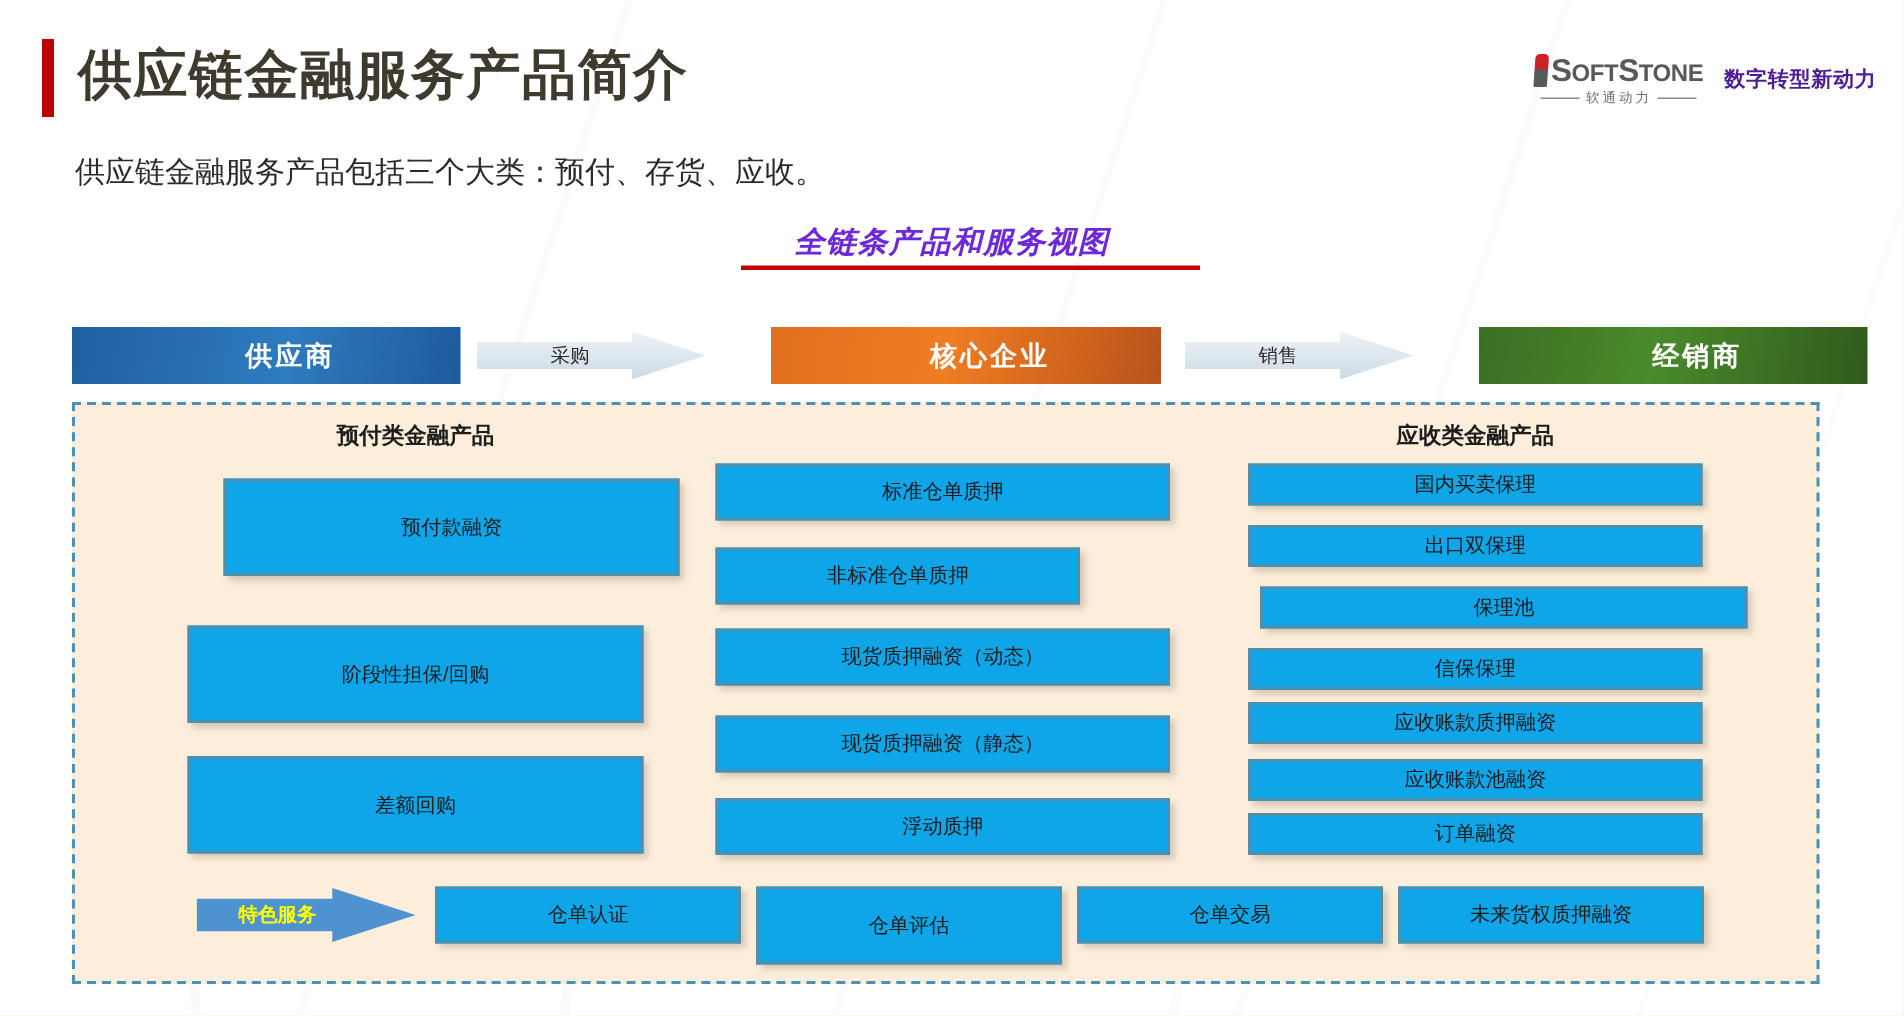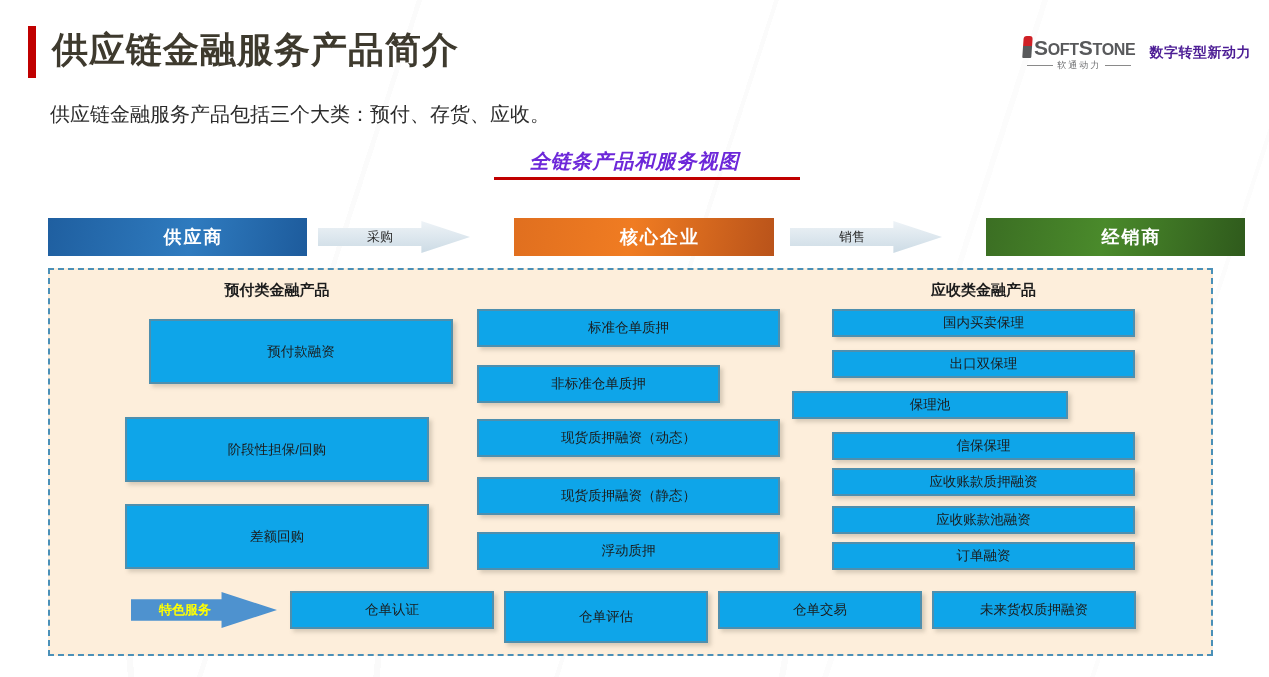--- a/index.html
+++ b/index.html
@@ -327,21 +327,21 @@
   <div class="pbox" style="left:125px; top:504px; width:304px; height:65px;">差额回购</div>
 
   <div class="pbox" style="left:477px; top:309px; width:303px; height:38px;">标准仓单质押</div>
   <div class="pbox" style="left:477px; top:365px; width:243px; height:38px;">非标准仓单质押</div>
   <div class="pbox" style="left:477px; top:419px; width:303px; height:38px;">现货质押融资（动态）</div>
   <div class="pbox" style="left:477px; top:477px; width:303px; height:38px;">现货质押融资（静态）</div>
   <div class="pbox" style="left:477px; top:532px; width:303px; height:38px;">浮动质押</div>
 
   <div class="pbox" style="left:832px; top:309px; width:303px; height:28px;">国内买卖保理</div>
   <div class="pbox" style="left:832px; top:350px; width:303px; height:28px;">出口双保理</div>
-  <div class="pbox" style="left:792px; top:391px; width:276px; height:28px;">保理池</div>
+  <div class="pbox" style="left:840px; top:391px; width:325px; height:28px;">保理池</div>
   <div class="pbox" style="left:832px; top:432px; width:303px; height:28px;">信保保理</div>
   <div class="pbox" style="left:832px; top:468px; width:303px; height:28px;">应收账款质押融资</div>
   <div class="pbox" style="left:832px; top:506px; width:303px; height:28px;">应收账款池融资</div>
   <div class="pbox" style="left:832px; top:542px; width:303px; height:28px;">订单融资</div>
 
   <div class="special-arrow">
     <span>特色服务</span>
   </div>
   <div class="pbox" style="left:290px; top:591px; width:204px; height:38px;">仓单认证</div>
   <div class="pbox" style="left:504px; top:591px; width:204px; height:52px;">仓单评估</div>

